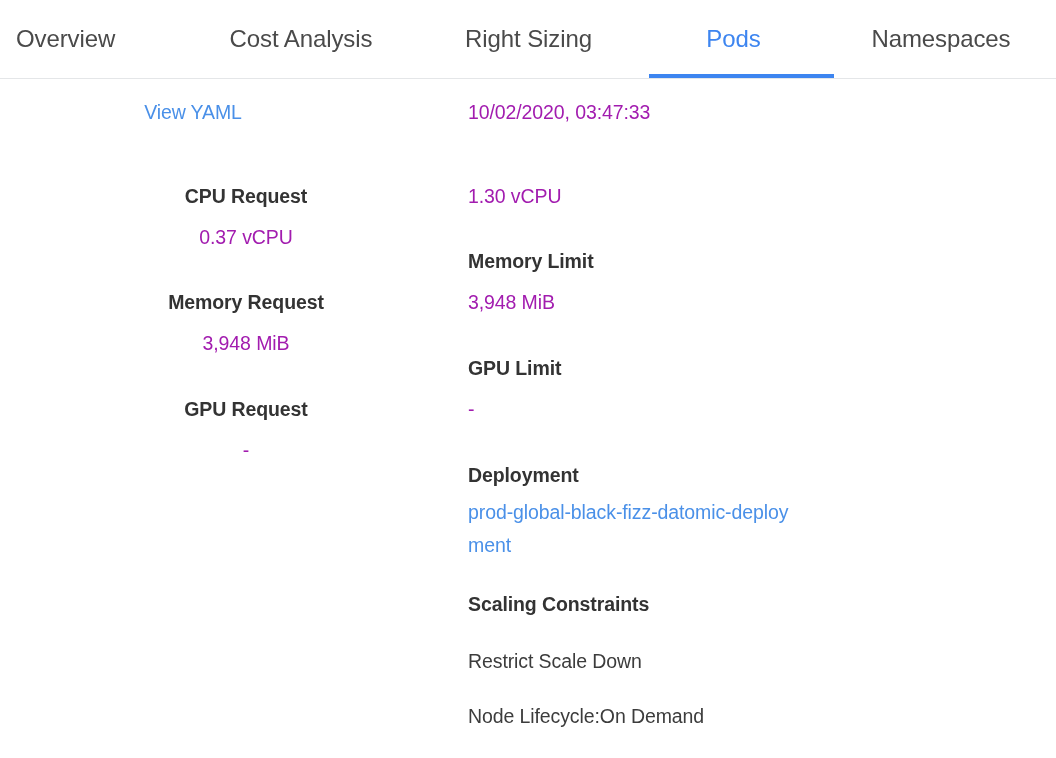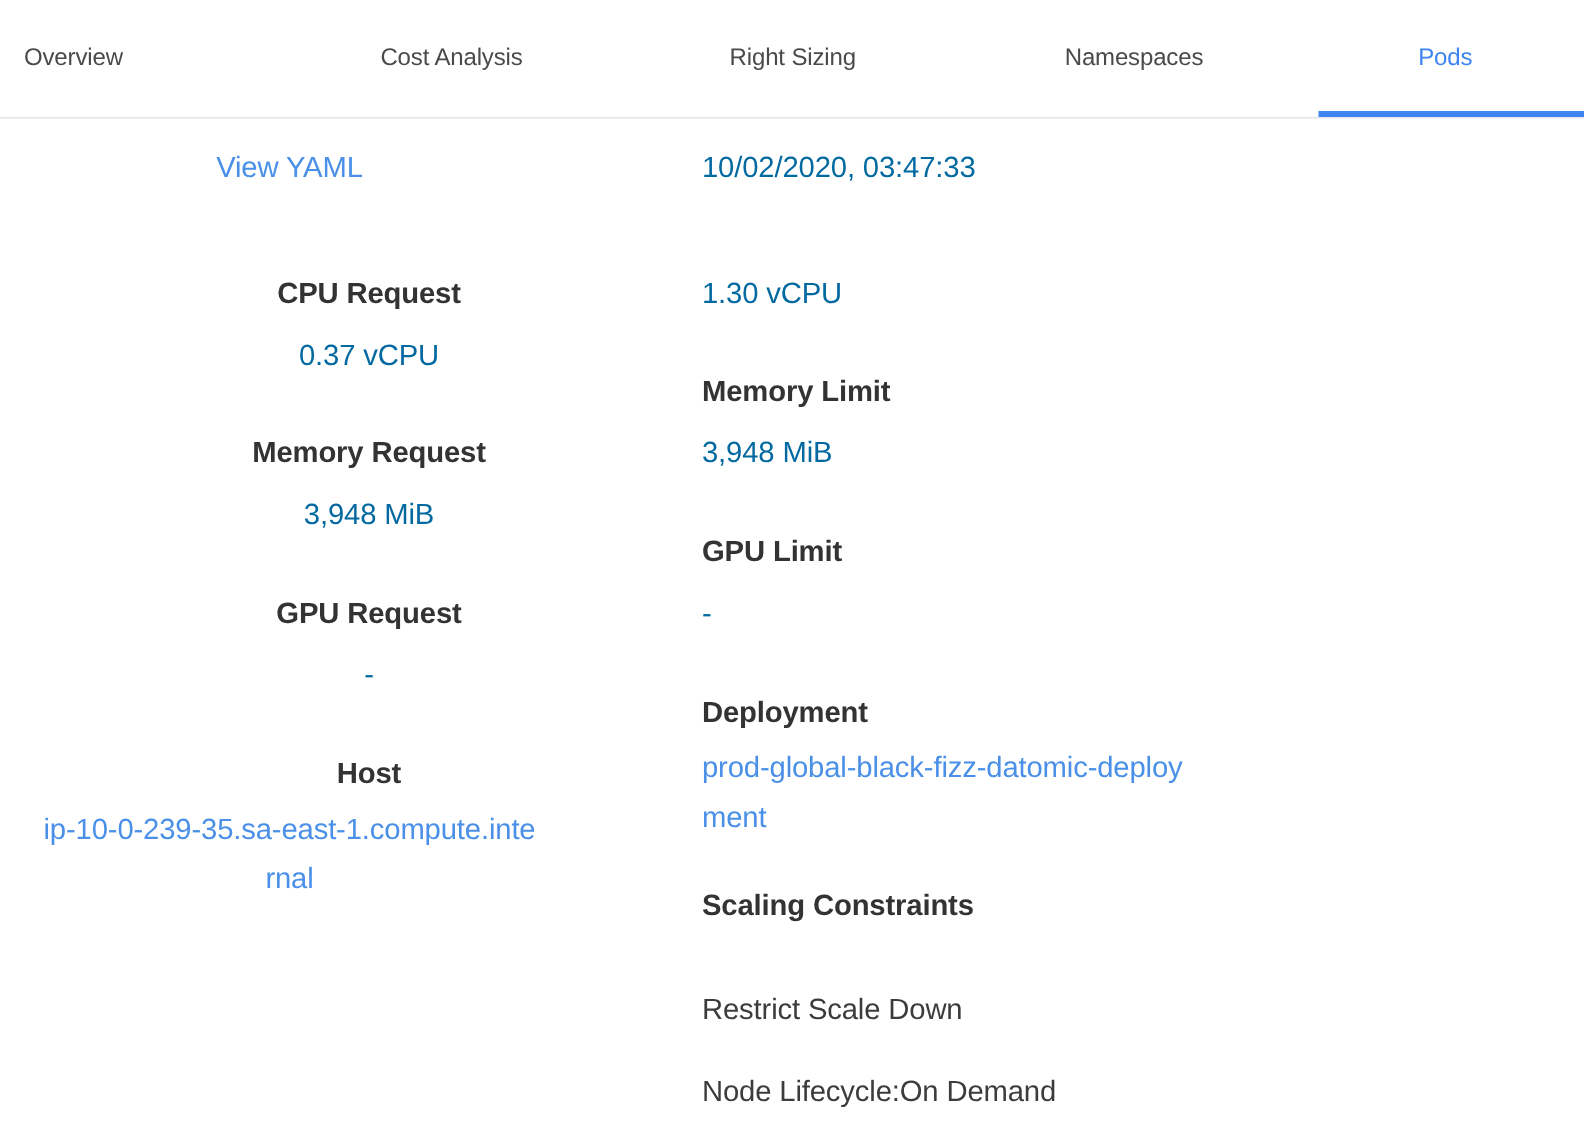--- a/index.html
+++ b/index.html
@@ -22,21 +22,21 @@
     height: 79px;
     border-bottom: 1px solid #e4e6e8;
     background: #ffffff;
   }
   .tab {
     position: relative;
     height: 78px;
     display: flex;
     align-items: center;
     justify-content: center;
-    font-size: 16px;
+    font-size: 24px;
     font-weight: 400;
     color: #4a4a4a;
     letter-spacing: -0.1px;
     cursor: pointer;
     user-select: none;
     background: transparent;
     border: none;
     font-family: "Liberation Sans", sans-serif;
     padding: 16px;
   }
@@ -75,21 +75,21 @@
   .field-label {
     font-size: 19.5px;
     font-weight: 700;
     color: #333333;
     line-height: 24px;
     letter-spacing: -0.1px;
   }
   .field-value {
     font-size: 19.5px;
     font-weight: 400;
-    color: #0369a1;
+    color: #a21caf;
     line-height: 25px;
     letter-spacing: -0.1px;
   }
   .field-link {
     font-size: 19.5px;
     font-weight: 400;
     color: #4a90e8;
     line-height: 33px;
     letter-spacing: -0.1px;
     text-decoration: none;
@@ -108,40 +108,40 @@
   }
 
   
   .sp-top-21  { margin-top: 21px; }
   .sp-top-38  { margin-top: 60px; }
   .sp-top-40  { margin-top: 40px; }
   .sp-top-41  { margin-top: 41px; }
   .sp-top-9   { margin-top: 9px; }
   .sp-top-17  { margin-top: 17px; }
   .sp-top-30  { margin-top: 30px; }
-  .sp-top-33  { margin-top: 45px; }
+  .sp-top-33  { margin-top: 33px; }
 </style>
 </head>
 <body>
 
 <div class="tabbar">
   <button class="tab tab-0">
       <span>Overview</span>
     </button>
   <button class="tab tab-1">
       <span>Cost Analysis</span>
     </button>
   <button class="tab tab-2">
       <span>Right Sizing</span>
     </button>
+  <button class="tab tab-4 active">
+      <span>Pods</span>
+    </button>
   <button class="tab tab-3">
       <span>Namespaces</span>
-    </button>
-  <button class="tab tab-4 active">
-      <span>Pods</span>
     </button>
 </div>
 
 <div class="content">
   <div class="columns">
 
     <div class="col-left">
 
       <div class="field sp-top-21">
         <a class="field-link" style="line-height:24px;">View YAML</a>
@@ -155,24 +155,20 @@
       <div class="field sp-top-40">
         <div class="field-label">Memory Request</div>
         <div class="field-value sp-top-17">3,948 MiB</div>
       </div>
 
       <div class="field sp-top-41">
         <div class="field-label">GPU Request</div>
         <div class="field-value sp-top-17">-</div>
       </div>
 
-      <div class="field sp-top-41">
-        <div class="field-label">Host</div>
-        <a class="field-link sp-top-9">ip-10-0-239-35.sa-east-1.compute.internal</a>
-      </div>
 
     </div>
 
     <div class="col-right">
 
       <div class="field sp-top-21">
         <div class="field-value" style="line-height:24px;">10/02/2020, 03:47:33</div>
       </div>
 
       <div class="field sp-top-38">

